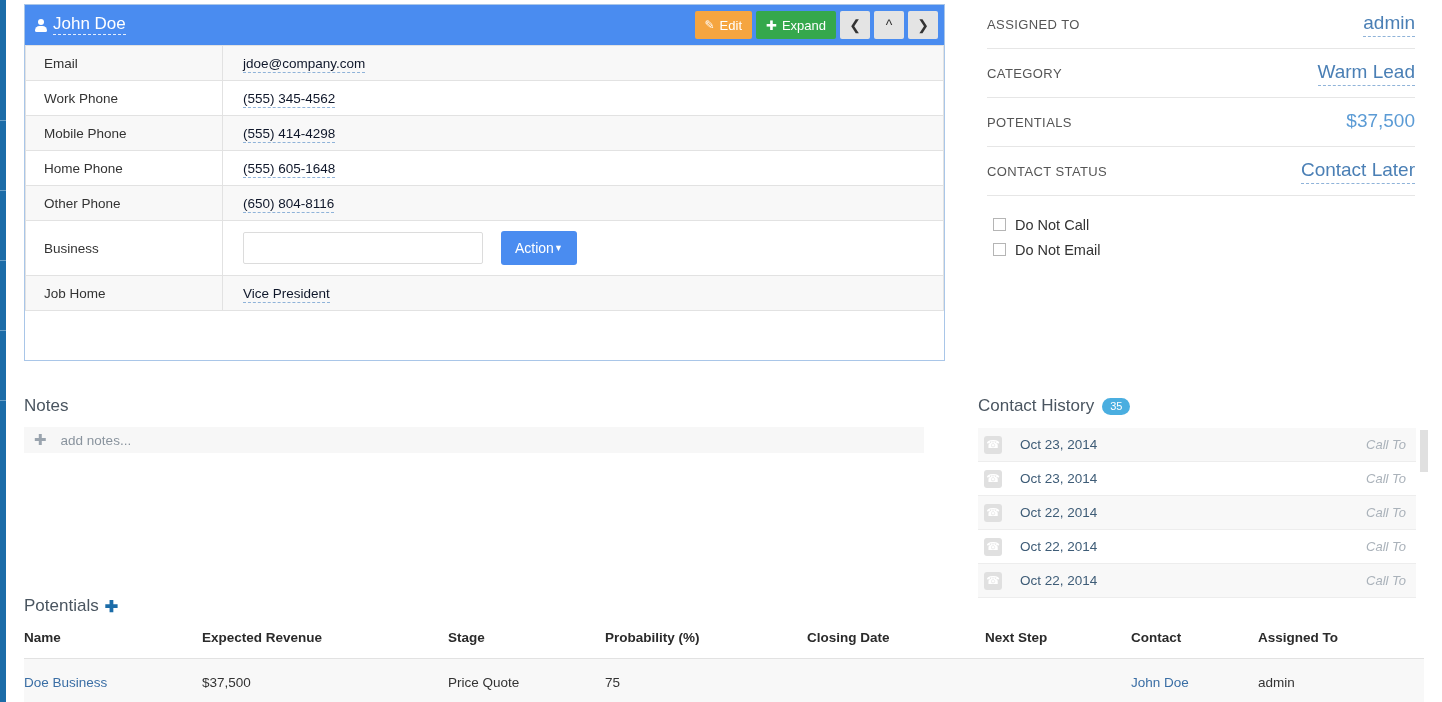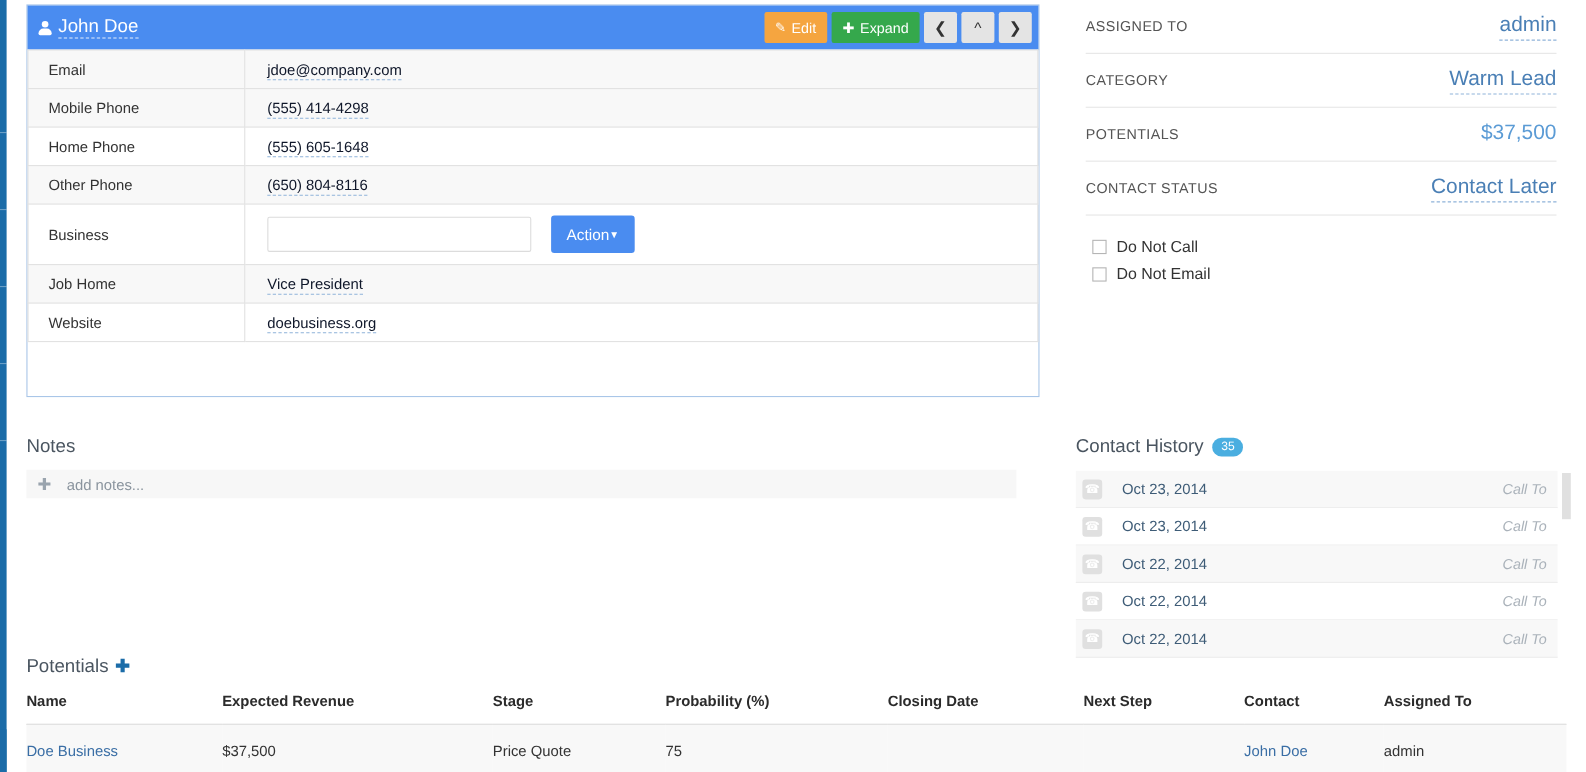--- a/index.html
+++ b/index.html
@@ -219,20 +219,26 @@
   </div>
 
   <table class="detail-table">
     <tbody>
       <tr class="stripe">
         <td class="lbl">Email</td>
         <td class="val">
           <span class="ilink">jdoe@company.com</span>
         </td>
       </tr>
+      <tr>
+        <td class="lbl">Work Phone</td>
+        <td class="val">
+          <span class="ilink">(555) 345-4562</span>
+        </td>
+      </tr>
       <tr class="stripe">
         <td class="lbl">Mobile Phone</td>
         <td class="val">
           <span class="ilink">(555) 414-4298</span>
         </td>
       </tr>
       <tr>
         <td class="lbl">Home Phone</td>
         <td class="val">
           <span class="ilink">(555) 605-1648</span>
@@ -253,26 +259,20 @@
               <span>Action</span>
               <span class="caret">▼</span>
             </button>
           </div>
         </td>
       </tr>
       <tr class="stripe">
         <td class="lbl">Job Home</td>
         <td class="val">
           <span class="ilink">Vice President</span>
-        </td>
-      </tr>
-      <tr>
-        <td class="lbl">Website</td>
-        <td class="val">
-          <span class="ilink">doebusiness.org</span>
         </td>
       </tr>
     </tbody>
   </table>
 </div>
 
 <div class="info-list">
   <div class="info-row">
     <span class="info-label">ASSIGNED TO</span>
     <span class="info-val">admin</span>

